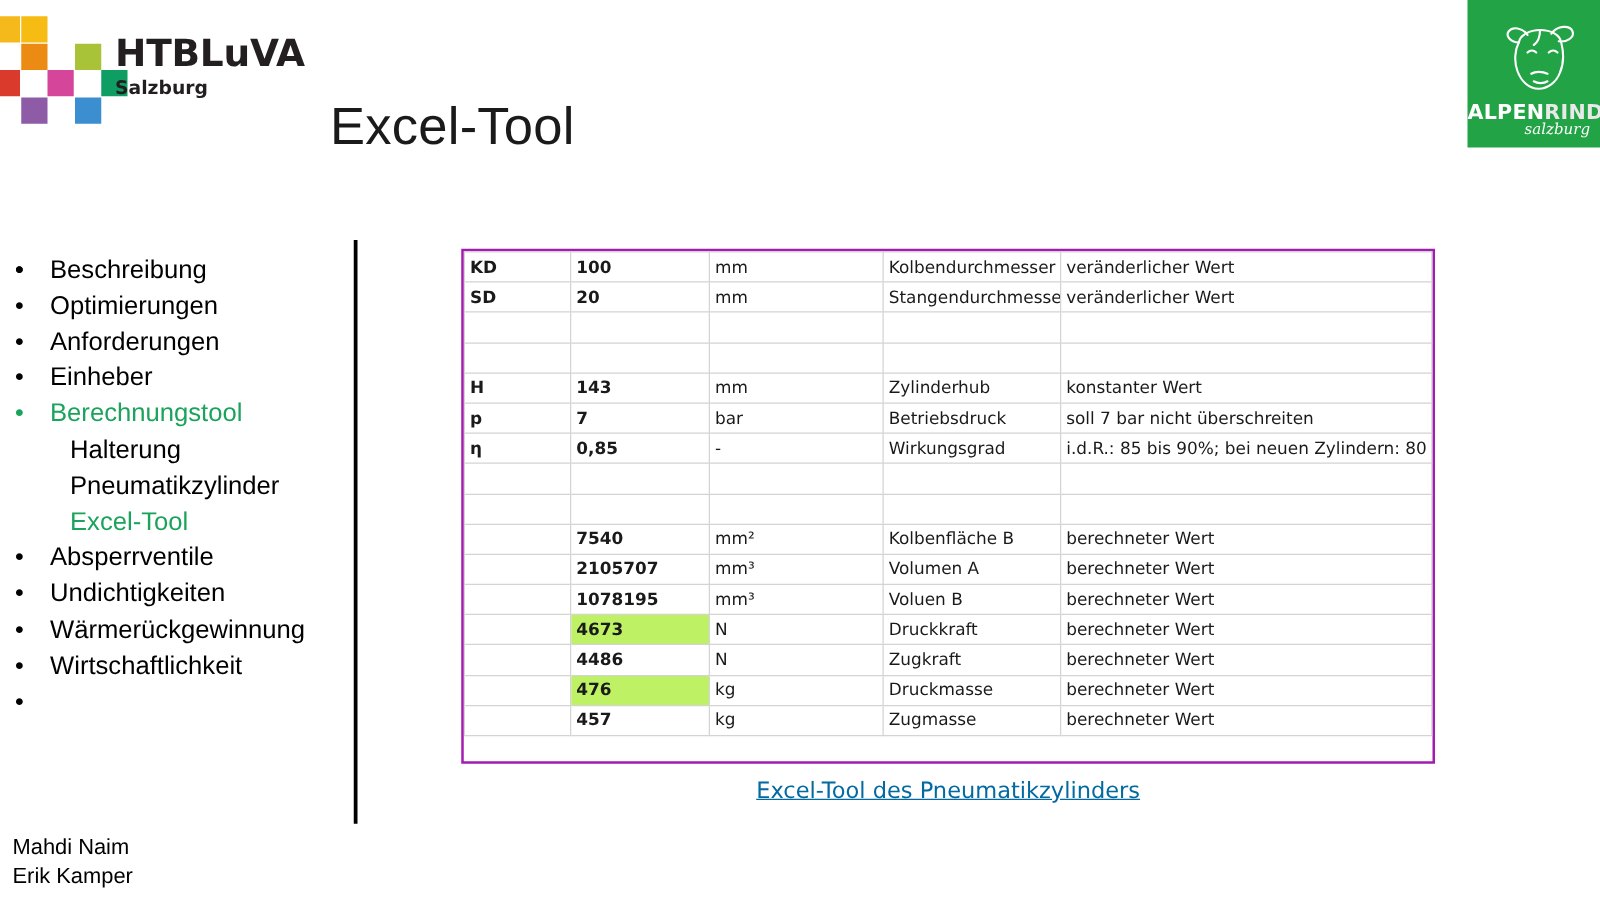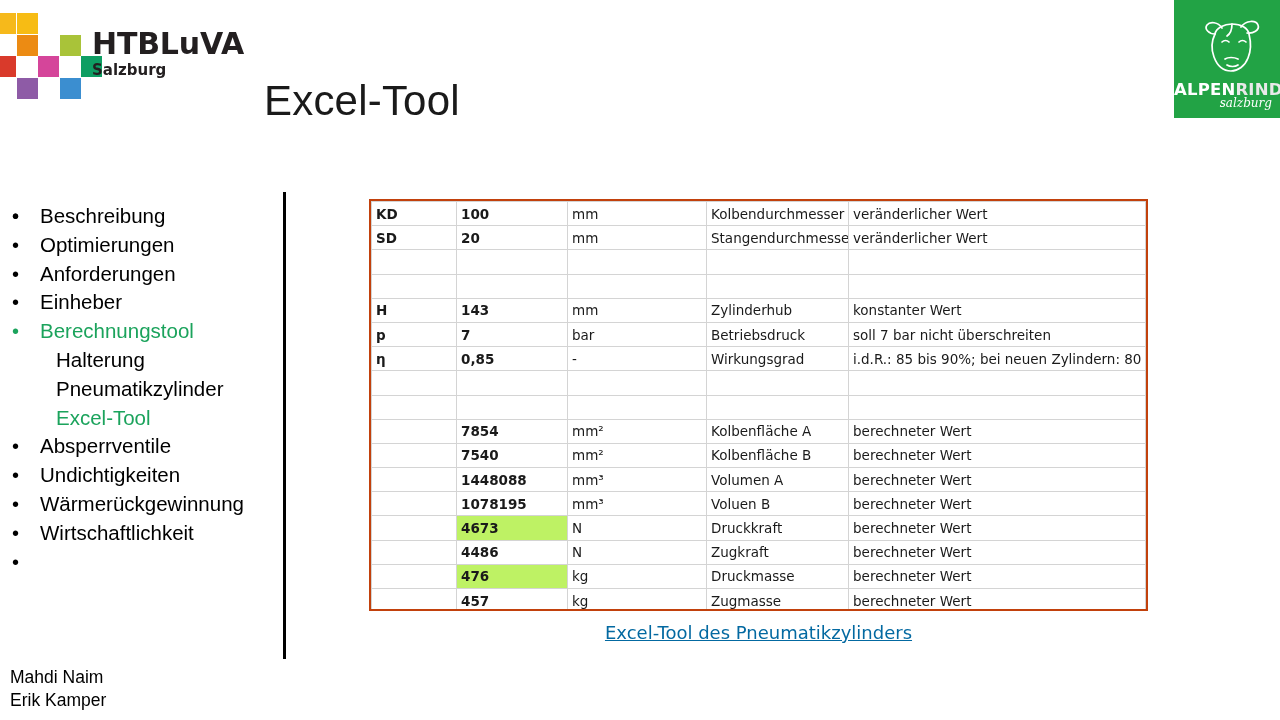--- a/index.html
+++ b/index.html
@@ -165,21 +165,21 @@
     color: #000000;
   }
 
   
   #excel-shot {
     position: absolute;
     left: 369px;
     top: 199px;
     width: 779px;
     height: 412px;
-    border: 2px solid #c2410c;
+    border: 2px solid #a21caf;
     background: #ffffff;
     box-sizing: border-box;
     overflow: hidden;
   }
   #excel-table {
     border-collapse: collapse;
     width: 100%;
     table-layout: fixed;
     font-family: "DejaVu Sans", sans-serif;
     font-size: 13.5px;
@@ -336,35 +336,28 @@
         </tr>
         <tr>
           <td class="c-sym"></td>
           <td class="c-val"></td>
           <td class="c-unit"></td>
           <td class="c-desc"></td>
           <td class="c-note"></td>
         </tr>
         <tr>
           <td class="c-sym"></td>
-          <td class="c-val">7854</td>
-          <td class="c-unit">mm²</td>
-          <td class="c-desc">Kolbenfläche A</td>
-          <td class="c-note">berechneter Wert</td>
-        </tr>
-        <tr>
-          <td class="c-sym"></td>
           <td class="c-val">7540</td>
           <td class="c-unit">mm²</td>
           <td class="c-desc">Kolbenfläche B</td>
           <td class="c-note">berechneter Wert</td>
         </tr>
         <tr>
           <td class="c-sym"></td>
-          <td class="c-val">1448088</td>
+          <td class="c-val">2105707</td>
           <td class="c-unit">mm³</td>
           <td class="c-desc">Volumen A</td>
           <td class="c-note">berechneter Wert</td>
         </tr>
         <tr>
           <td class="c-sym"></td>
           <td class="c-val">1078195</td>
           <td class="c-unit">mm³</td>
           <td class="c-desc">Voluen B</td>
           <td class="c-note">berechneter Wert</td>

